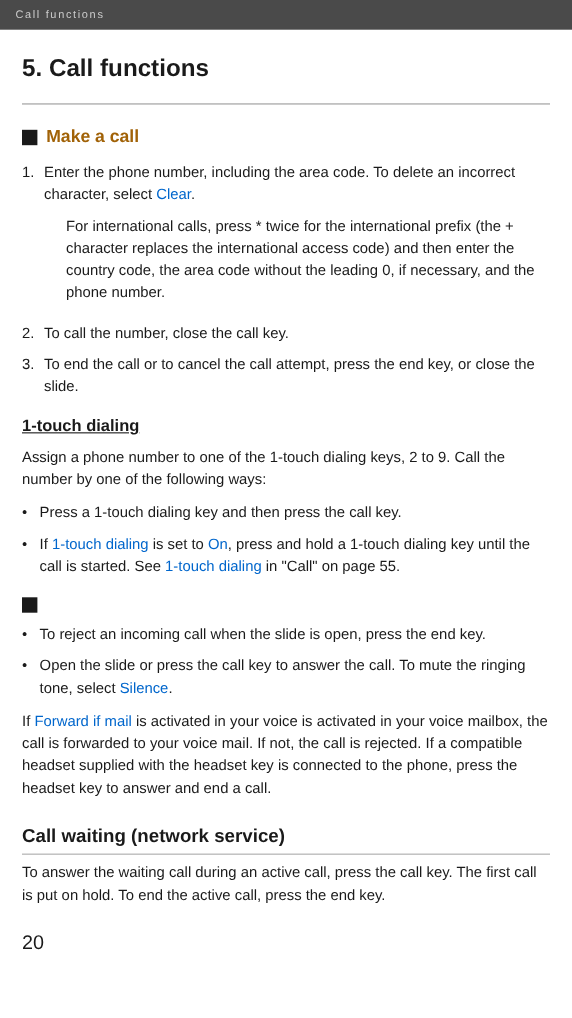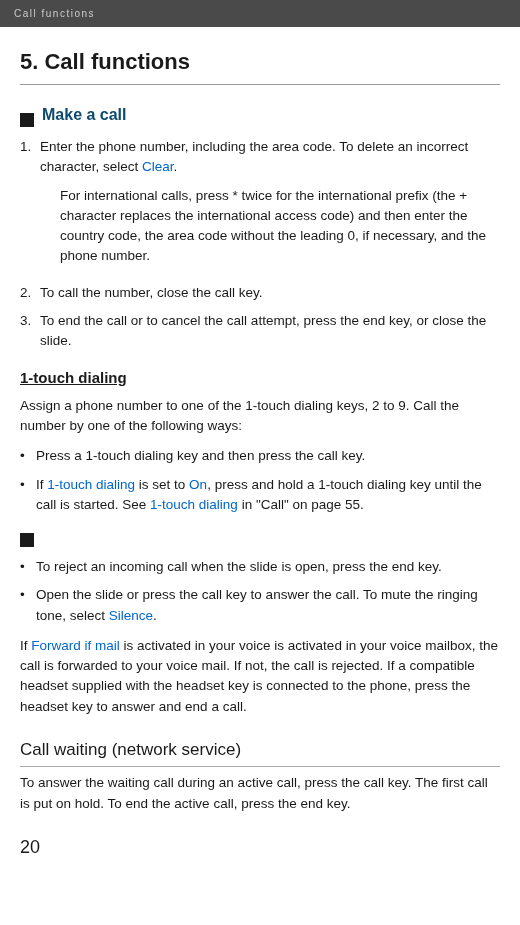--- a/index.html
+++ b/index.html
@@ -31,29 +31,29 @@
       padding: 10px 20px 30px 20px;
     }
 
     .chapter-title {
       font-size: 22px;
       font-weight: bold;
       color: #1a1a1a;
       margin-top: 8px;
       margin-bottom: 6px;
       border-bottom: 1.5px solid #999;
-      padding-bottom: 6px;
+      padding-bottom: 16px;
     }
 
     .section-heading {
       display: flex;
-      align-items: flex-end;
+      align-items: center;
       font-size: 16px;
       font-weight: bold;
-      color: #0c4a6e;
+      color: #a16207;
       margin-top: 18px;
       margin-bottom: 10px;
     }
 
     .section-heading .square-icon {
       display: inline-block;
       width: 14px;
       height: 14px;
       background: #1a1a1a;
       margin-right: 8px;
@@ -128,21 +128,21 @@
       left: 0;
       top: 0;
     }
 
     .bullet-list li .btext {
       margin-left: 4px;
     }
 
     .call-waiting-heading {
       font-size: 17px;
-      font-weight: normal;
+      font-weight: bold;
       color: #1a1a1a;
       margin-top: 20px;
       margin-bottom: 6px;
       border-bottom: 1px solid #aaa;
       padding-bottom: 4px;
     }
 
     .paragraph {
       margin-bottom: 10px;
     }

